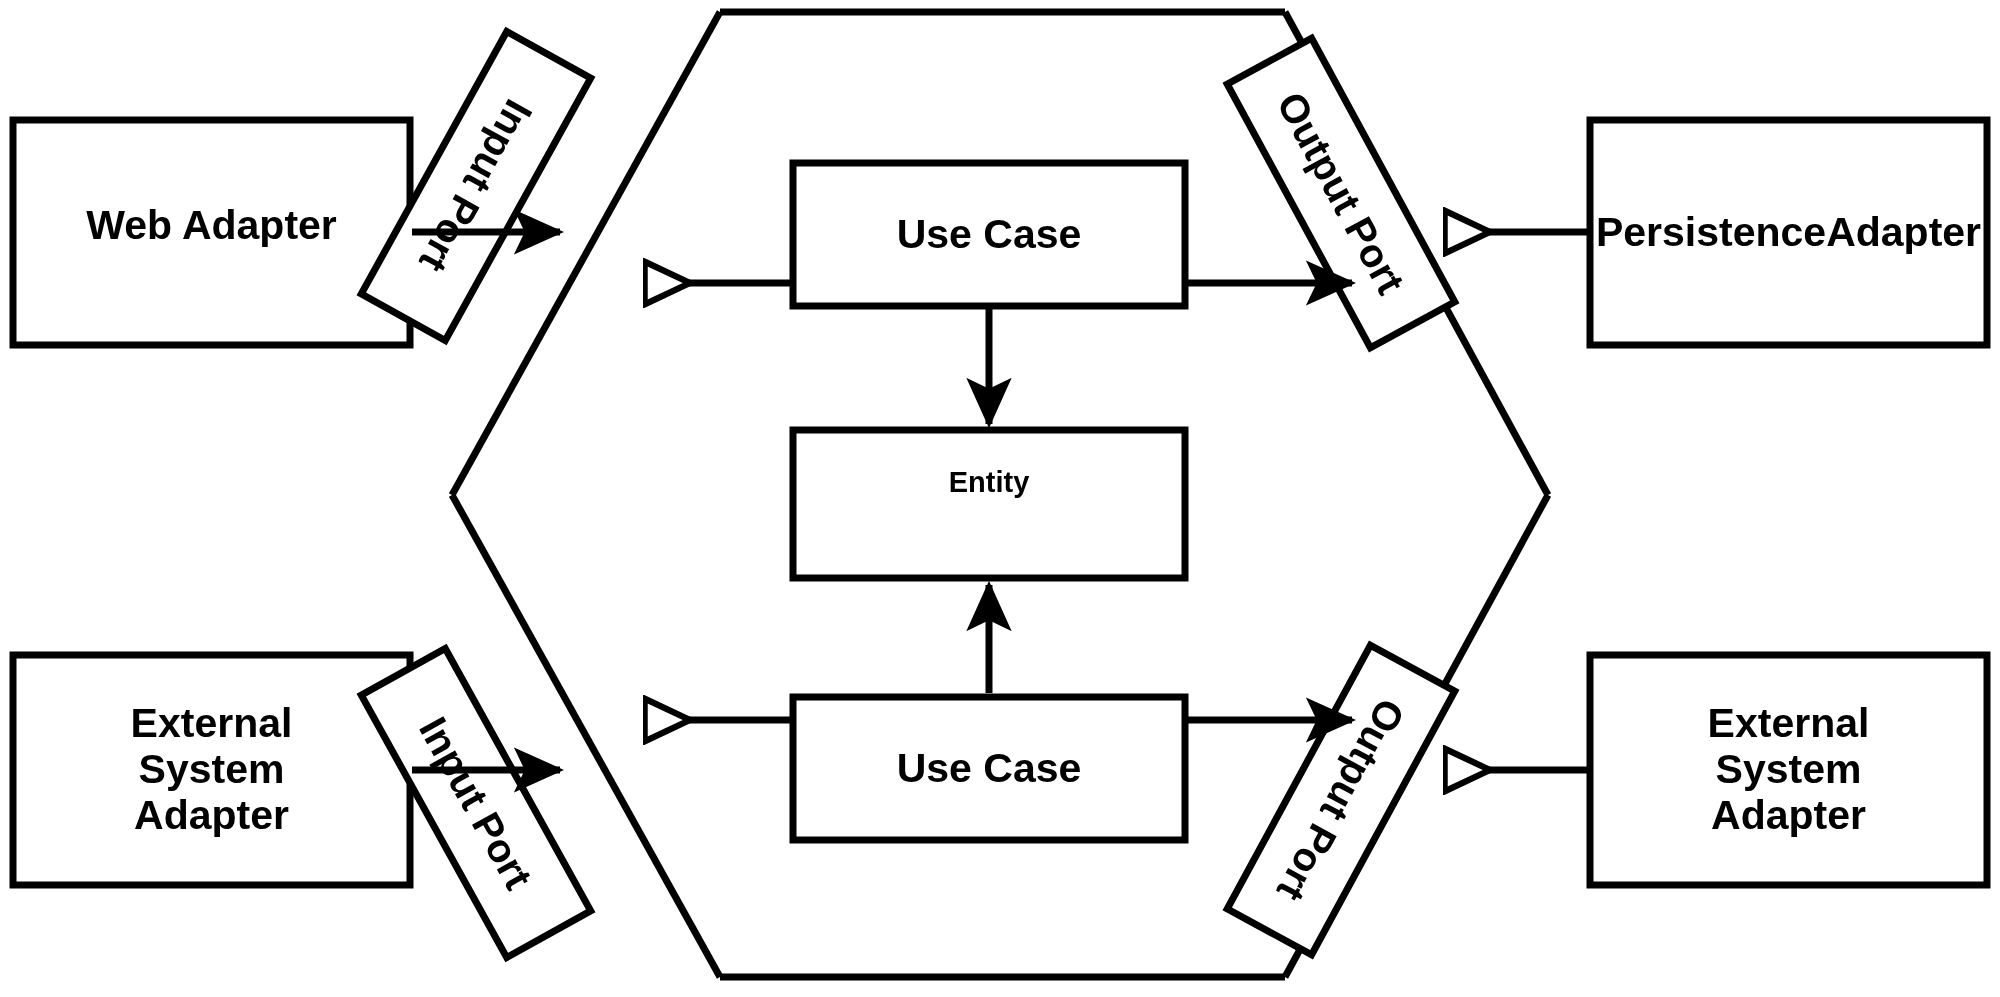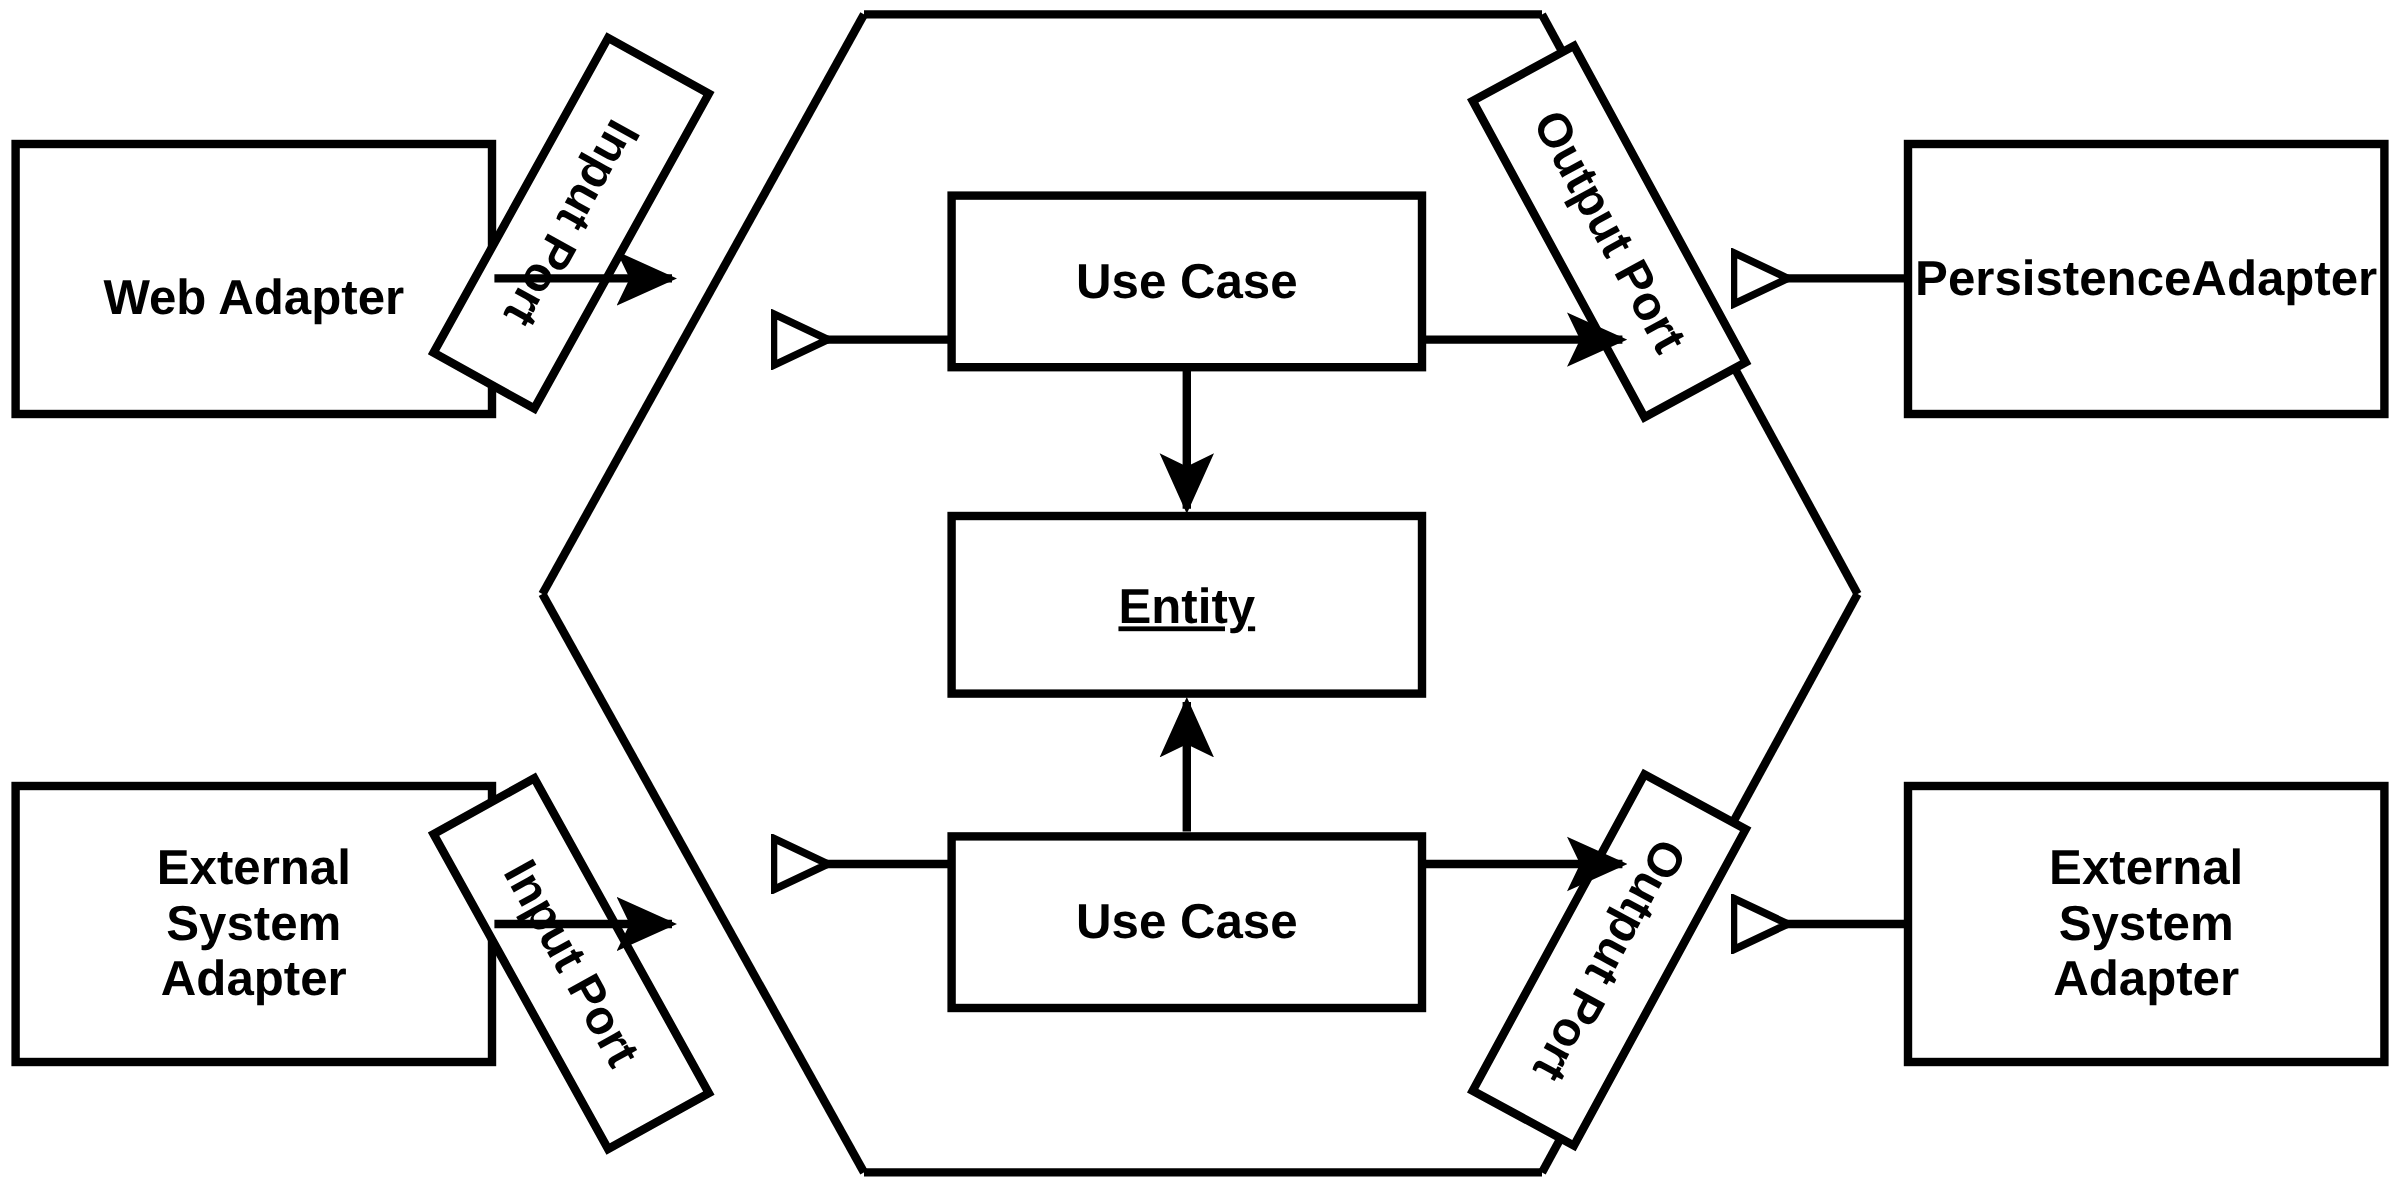--- a/index.html
+++ b/index.html
@@ -83,21 +83,21 @@
       <line x1="791" y1="720" x2="645" y2="720" marker-end="url(#mkHollow)"></line>
 
       <line x1="1187" y1="720" x2="1352" y2="720" marker-end="url(#mkSolid)"></line>
 
       <line x1="1588" y1="770" x2="1445" y2="770" marker-end="url(#mkHollow)"></line>
 
       <line x1="989" y1="693" x2="989" y2="585" marker-end="url(#mkSolid)"></line>
     </g>
   </svg>
 
-  <div class="lbl" style="left:13px;top:136px;width:397px;height:225px;font-size:41px;">
+  <div class="lbl" style="left:13px;top:113px;width:397px;height:225px;font-size:41px;">
     <span>Web Adapter</span>
   </div>
 
   <div class="lbl" style="left:1590px;top:120px;width:397px;height:225px;font-size:41px;flex-direction:row;">
     <span>Persistence</span>
     <span>Adapter</span>
   </div>
 
   <div class="lbl" style="left:13px;top:655px;width:397px;height:230px;font-size:41px;flex-direction:column;">
     <span>External</span>
@@ -108,21 +108,21 @@
   <div class="lbl" style="left:1590px;top:655px;width:397px;height:230px;font-size:41px;flex-direction:column;">
     <span>External</span>
     <span>System</span>
     <span>Adapter</span>
   </div>
 
   <div class="lbl" style="left:793px;top:163px;width:392px;height:143px;font-size:41px;">
     <span>Use Case</span>
   </div>
 
-  <div class="lbl" style="left:793px;top:432px;width:392px;height:148px;font-size:41px;text-decoration:underline;">
+  <div class="lbl" style="left:793px;top:408px;width:392px;height:148px;font-size:29px;">
     <span>Entity</span>
   </div>
 
   <div class="lbl" style="left:793px;top:697px;width:392px;height:143px;font-size:41px;">
     <span>Use Case</span>
   </div>
 
   <div class="lbl" style="left:326px;top:156px;width:300px;height:60px;font-size:40px;
               transform:rotate(119deg);transform-origin:50% 50%;">
     <span>Input Port</span>

